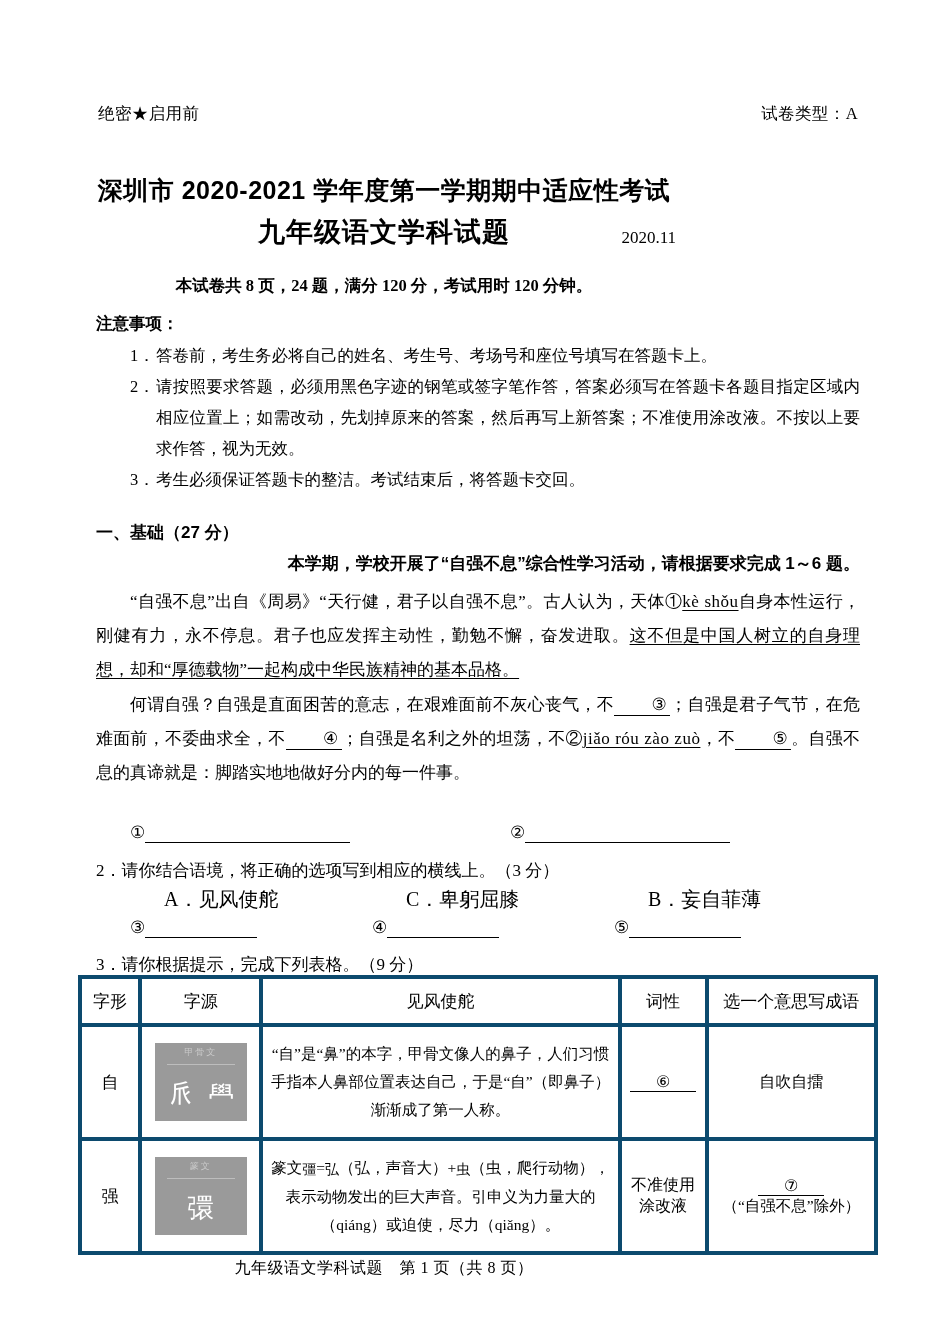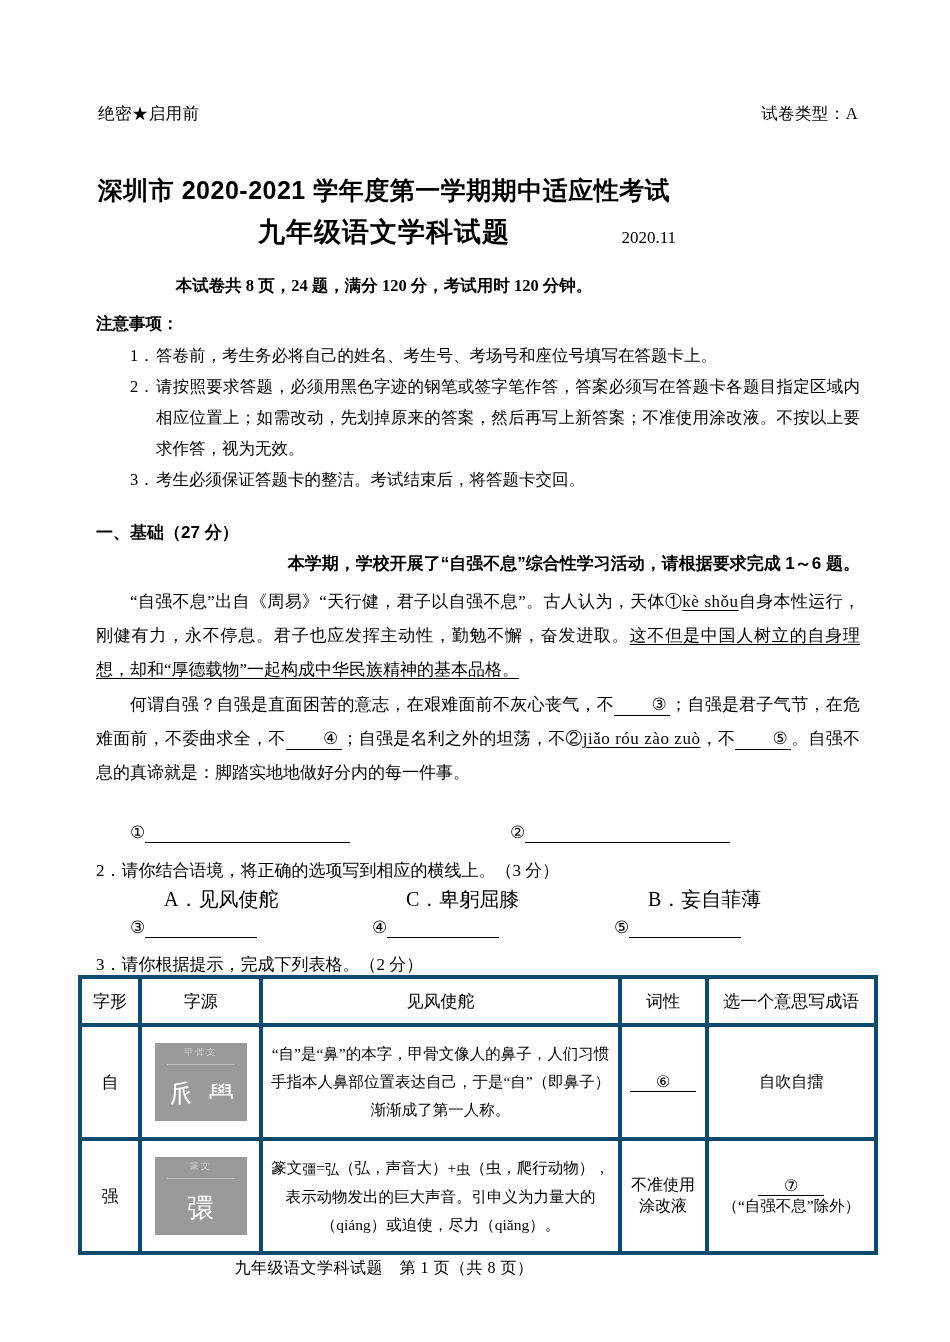--- a/index.html
+++ b/index.html
@@ -365,21 +365,21 @@
       <span>④</span>
       <span class="line"></span>
     </span>
     <span class="slot">
       <span>⑤</span>
       <span class="line"></span>
     </span>
   </div>
 
   <div class="q q3">
-    <span>3．</span><span>请你根据提示，完成下列表格。（2 分）</span>
+    <span>3．</span><span>请你根据提示，完成下列表格。（9 分）</span>
   </div>
 
   <table class="zb">
     <thead>
       <tr>
         <td class="col-xf">字形</td>
         <td class="col-zy">字源</td>
         <td class="col-zyzy">见风使舵</td>
         <td class="col-cx">词性</td>
         <td class="col-cy">选一个意思写成语</td>

